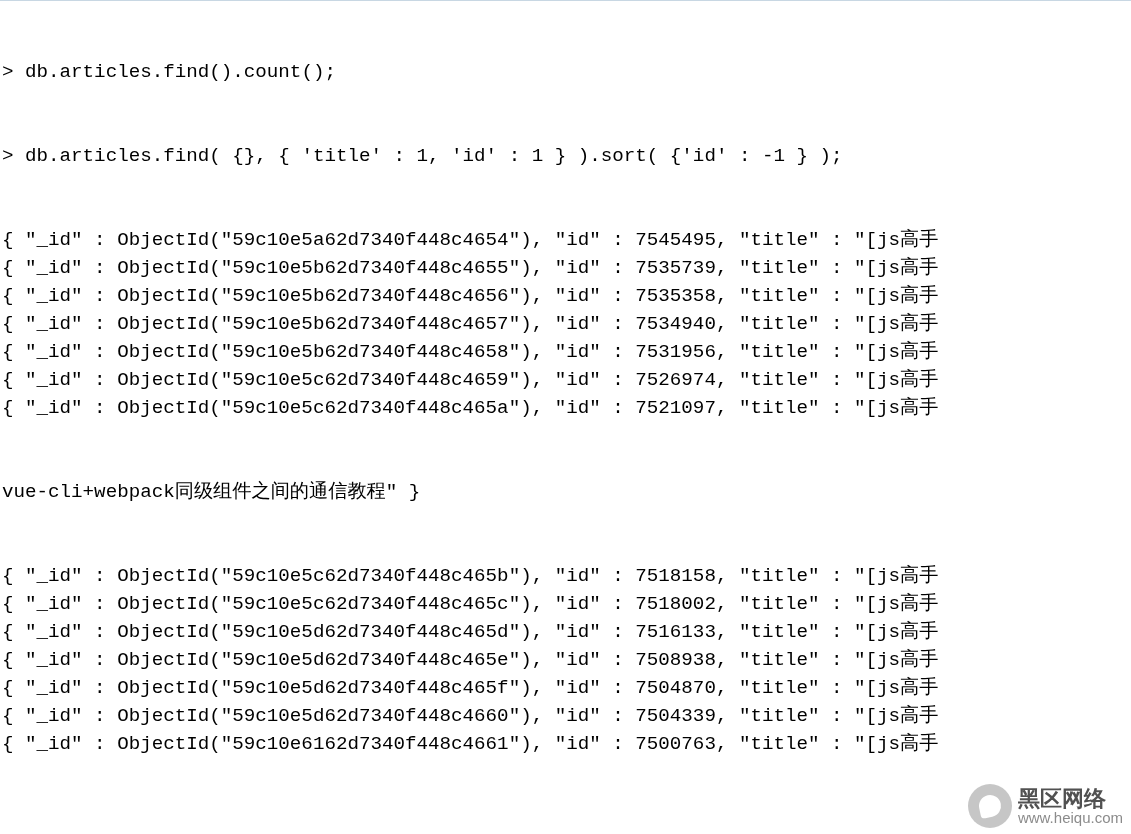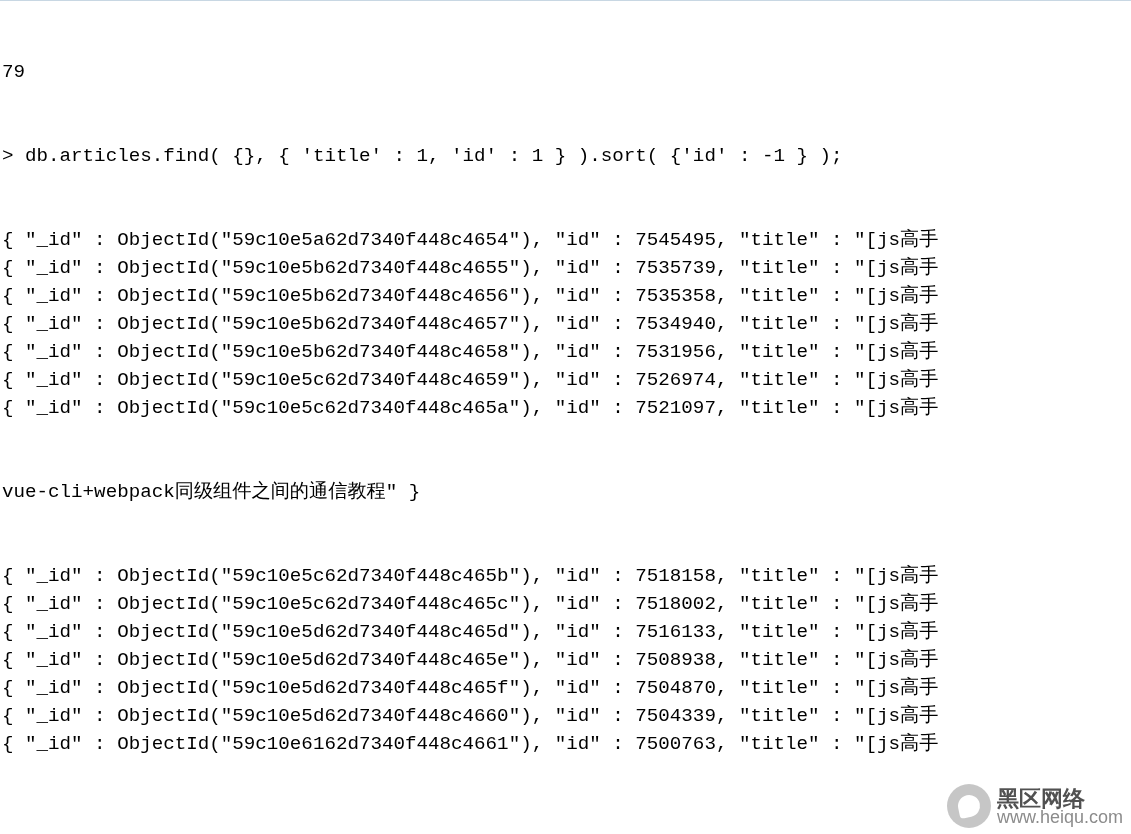--- a/index.html
+++ b/index.html
@@ -49,37 +49,37 @@
   .wm-text { text-align: left; }
   .wm-title {
     font-family: "Microsoft YaHei","SimHei",sans-serif;
     font-size: 22px;
     font-weight: 700;
     line-height: 22px;
     color: #333;
   }
   .wm-url {
     font-family: Arial, sans-serif;
-    font-size: 18px;
+    font-size: 15px;
     line-height: 15px;
     color: #777;
   }
   .hr-top {
     position: absolute;
     top: 0; left: 0; right: 0;
     border-top: 1px solid #c8d7e3;
   }
 </style>
 </head>
 <body>
 
 <div class="hr-top"></div>
 
 <div class="terminal">
-  <div class="line">79</div>
+  <div class="line"><span>&gt;</span> <span>db.articles.find().count();</span></div>
   <div class="line"><span>&gt;</span> <span>db.articles.find( {}, { 'title' : 1, 'id' : 1 } ).sort( {'id' : -1 } );</span></div>
   <div id="rows1"><div class="line">{ "_id" : ObjectId("59c10e5a62d7340f448c4654"), "id" : 7545495, "title" : "[js高手</div><div class="line">{ "_id" : ObjectId("59c10e5b62d7340f448c4655"), "id" : 7535739, "title" : "[js高手</div><div class="line">{ "_id" : ObjectId("59c10e5b62d7340f448c4656"), "id" : 7535358, "title" : "[js高手</div><div class="line">{ "_id" : ObjectId("59c10e5b62d7340f448c4657"), "id" : 7534940, "title" : "[js高手</div><div class="line">{ "_id" : ObjectId("59c10e5b62d7340f448c4658"), "id" : 7531956, "title" : "[js高手</div><div class="line">{ "_id" : ObjectId("59c10e5c62d7340f448c4659"), "id" : 7526974, "title" : "[js高手</div><div class="line">{ "_id" : ObjectId("59c10e5c62d7340f448c465a"), "id" : 7521097, "title" : "[js高手</div></div>
   <div class="line">vue-cli+webpack同级组件之间的通信教程" }</div>
   <div id="rows2"><div class="line">{ "_id" : ObjectId("59c10e5c62d7340f448c465b"), "id" : 7518158, "title" : "[js高手</div><div class="line">{ "_id" : ObjectId("59c10e5c62d7340f448c465c"), "id" : 7518002, "title" : "[js高手</div><div class="line">{ "_id" : ObjectId("59c10e5d62d7340f448c465d"), "id" : 7516133, "title" : "[js高手</div><div class="line">{ "_id" : ObjectId("59c10e5d62d7340f448c465e"), "id" : 7508938, "title" : "[js高手</div><div class="line">{ "_id" : ObjectId("59c10e5d62d7340f448c465f"), "id" : 7504870, "title" : "[js高手</div><div class="line">{ "_id" : ObjectId("59c10e5d62d7340f448c4660"), "id" : 7504339, "title" : "[js高手</div><div class="line">{ "_id" : ObjectId("59c10e6162d7340f448c4661"), "id" : 7500763, "title" : "[js高手</div></div>
   
 </div>
 
 <div class="watermark">
   <div class="wm-icon">
     <div class="wm-icon-inner"></div>

